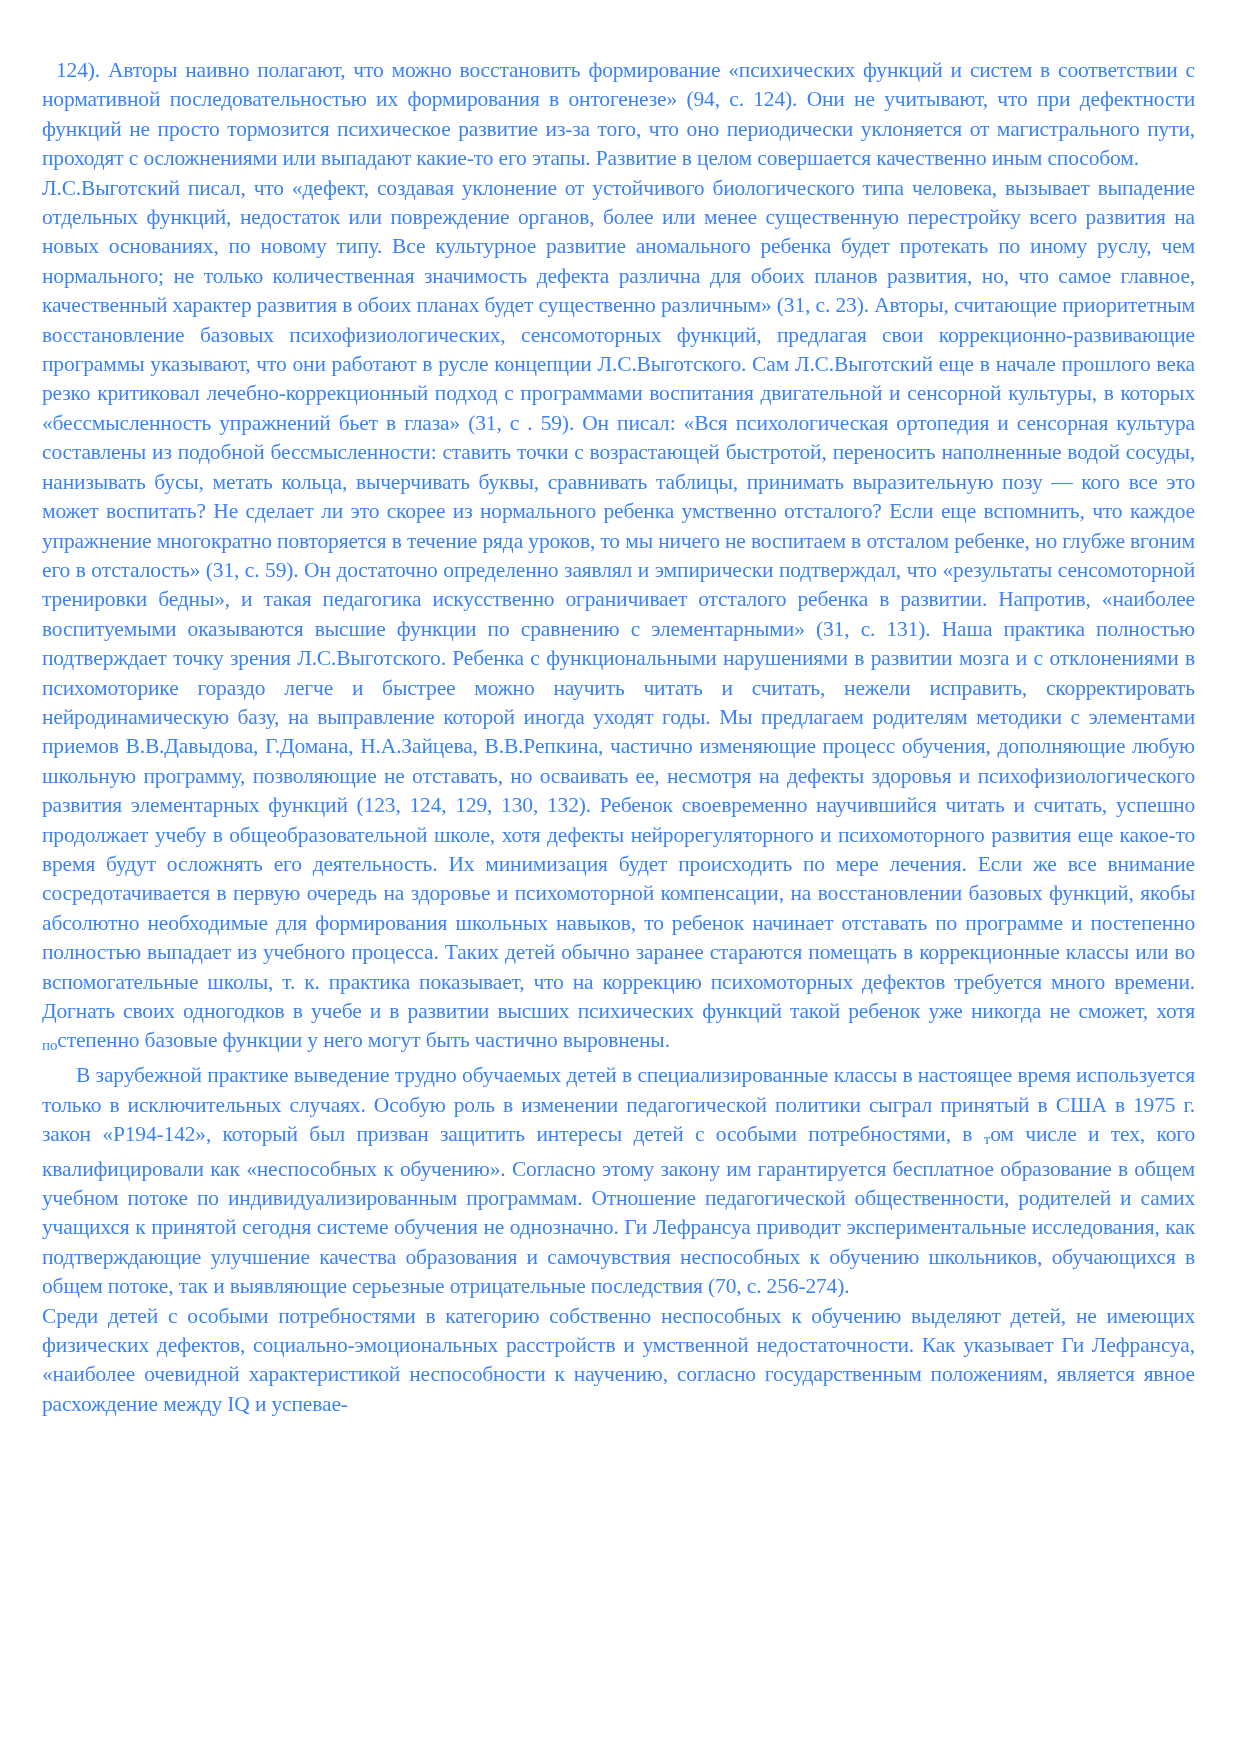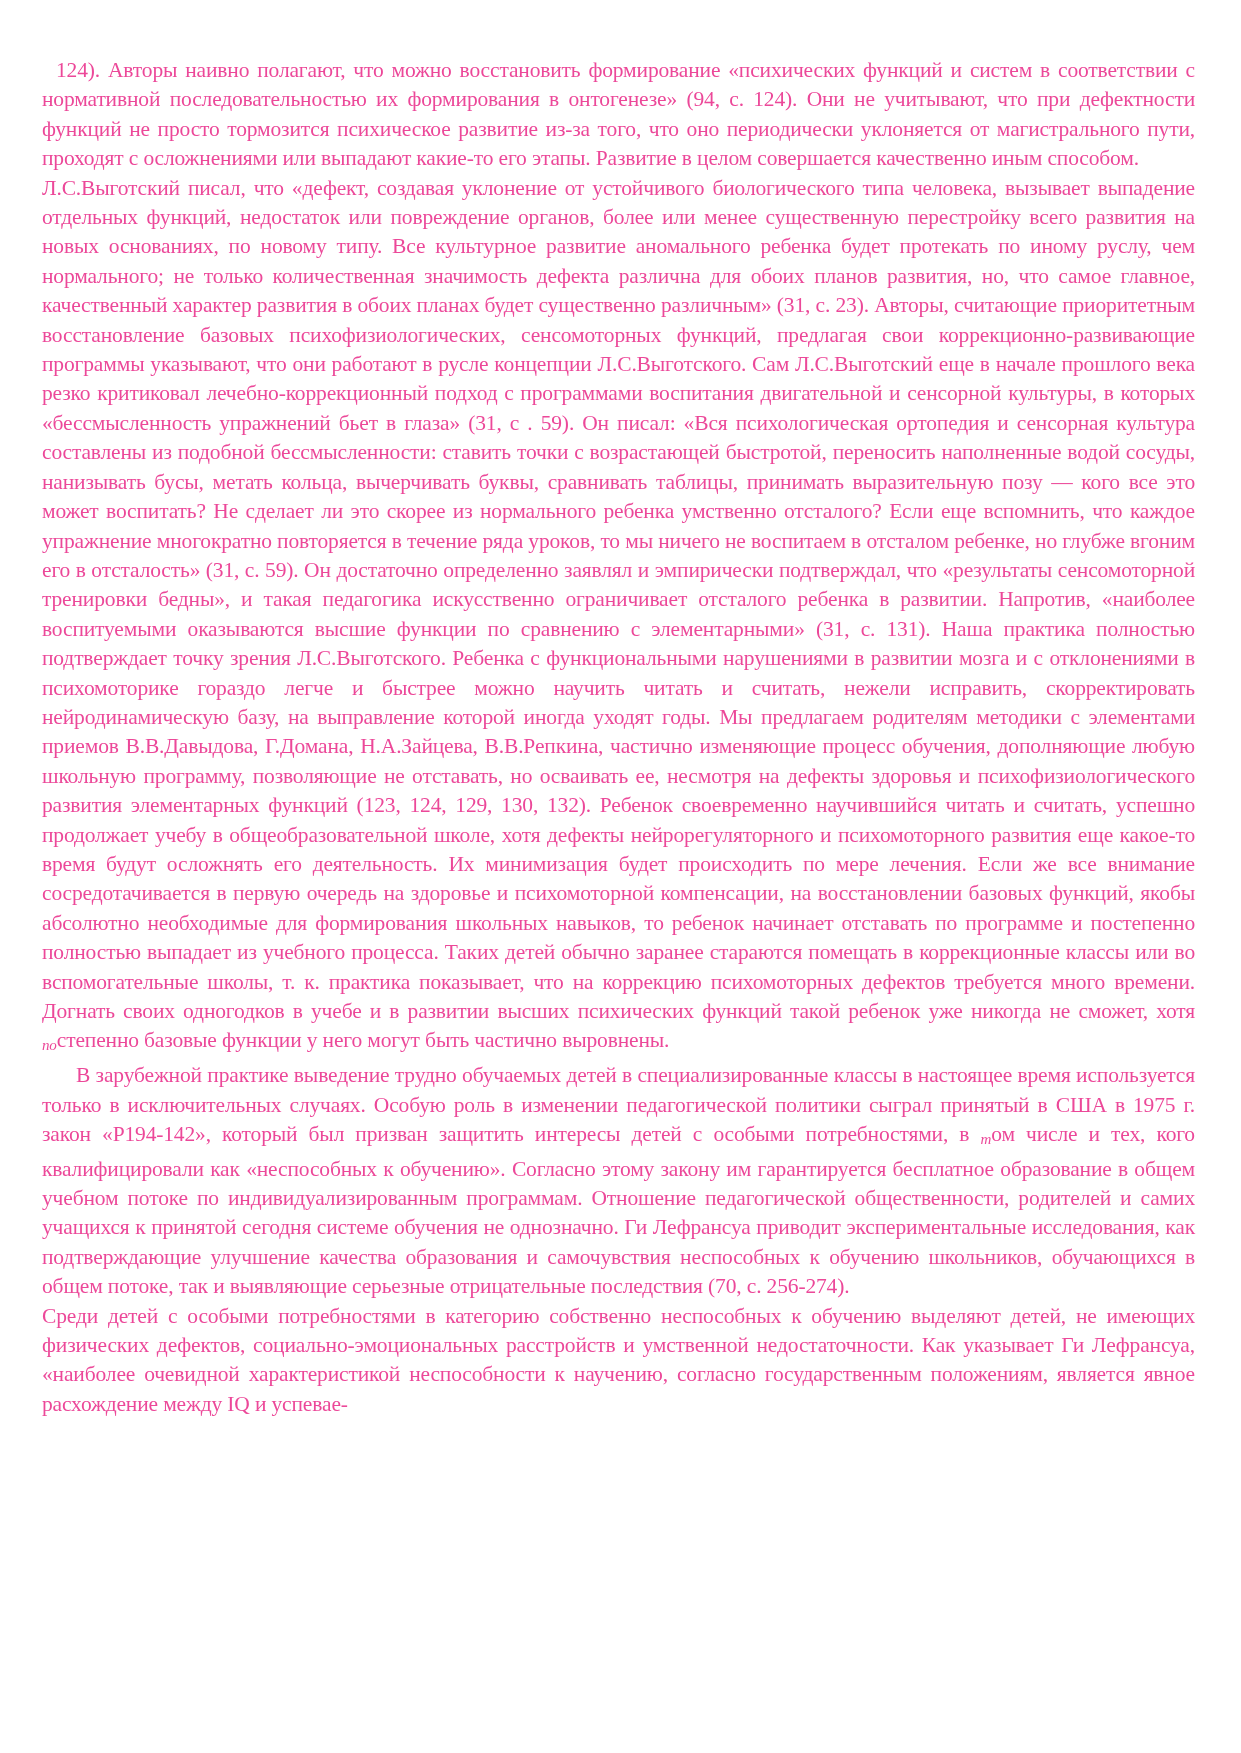--- a/index.html
+++ b/index.html
@@ -15,35 +15,34 @@
   }
   .page {
     position: absolute;
     top: 56px;
     left: 42px;
     width: 1153px;
     font-family: "Liberation Serif", "DejaVu Serif", serif;
     font-size: 21.5px;
     line-height: 29.4px;
     letter-spacing: -0.15px;
-    color: #ec4899;
+    color: #3b82f6;
     text-align: justify;
     text-justify: inter-word;
   }
   .page p {
     margin: 0;
     padding: 0;
   }
   .indent-small { text-indent: 14px; }
   .indent-none  { text-indent: 0; }
   .indent-normal { text-indent: 34px; }
   .small-sub {
     font-size: 0.7em;
     vertical-align: -0.22em;
-    font-style: italic;
   }
 </style>
 </head>
 <body>
 
 <div class="page">
   <p class="indent-small"><span>124). Авторы наивно полагают, что можно восстановить формирование «психических функций и систем в соответствии с нормативной последовательностью их формирования в онтогенезе» (94, с. 124). Они не учитывают, что при дефектности функций не просто тормозится психическое развитие из-за того, что оно периодически уклоняется от магистрального пути, проходят с осложнениями или выпадают какие-то его этапы. Развитие в целом совершается качественно иным способом.</span></p>
   <p class="indent-none"><span>Л.С.Выготский писал, что «дефект, создавая уклонение от устойчивого биологического типа человека, вызывает выпадение отдельных функций, недостаток или повреждение органов, более или менее существенную перестройку всего развития на новых основаниях, по новому типу. Все культурное развитие аномального ребенка будет протекать по иному руслу, чем нормального; не только количественная значимость дефекта различна для обоих планов развития, но, что самое главное, качественный характер развития в обоих планах будет существенно различным» (31, с. 23). Авторы, считающие приоритетным восстановление базовых психофизиологических, сенсомоторных функций, предлагая свои коррекционно-развивающие программы указывают, что они работают в русле концепции Л.С.Выготского. Сам Л.С.Выготский еще в начале прошлого века резко критиковал лечебно-коррекционный подход с программами воспитания двигательной и сенсорной культуры, в которых «бессмысленность упражнений бьет в глаза» (31, с . 59). Он писал: «Вся психологическая ортопедия и сенсорная культура составлены из подобной бессмысленности: ставить точки с возрастающей быстротой, переносить наполненные водой сосуды, нанизывать бусы, метать кольца, вычерчивать буквы, сравнивать таблицы, принимать выразительную позу — кого все это может воспитать? Не сделает ли это скорее из нормального ребенка умственно отсталого? Если еще вспомнить, что каждое упражнение многократно повторяется в течение ряда уроков, то мы ничего не воспитаем в отсталом ребенке, но глубже вгоним его в отсталость» (31, с. 59). Он достаточно определенно заявлял и эмпирически подтверждал, что «результаты сенсомоторной тренировки бедны», и такая педагогика искусственно ограничивает отсталого ребенка в развитии. Напротив, «наиболее воспитуемыми оказываются высшие функции по сравнению с элементарными» (31, с. 131). Наша практика полностью подтверждает точку зрения Л.С.Выготского. Ребенка с функциональными нарушениями в развитии мозга и с отклонениями в психомоторике гораздо легче и быстрее можно научить читать и считать, нежели исправить, скорректировать нейродинамическую базу, на выправление которой иногда уходят годы. Мы предлагаем родителям методики с элементами приемов В.В.Давыдова, Г.Домана, Н.А.Зайцева, В.В.Репкина, частично изменяющие процесс обучения, дополняющие любую школьную программу, позволяющие не отставать, но осваивать ее, несмотря на дефекты здоровья и психофизиологического развития элементарных функций (123, 124, 129, 130, 132). Ребенок своевременно научившийся читать и считать, успешно продолжает учебу в общеобразовательной школе, хотя дефекты нейрорегуляторного и психомоторного развития еще какое-то время будут осложнять его деятельность. Их минимизация будет происходить по мере лечения. Если же все внимание сосредотачивается в первую очередь на здоровье и психомоторной компенсации, на восстановлении базовых функций, якобы абсолютно необходимые для формирования школьных навыков, то ребенок начинает отставать по программе и постепенно полностью выпадает из учебного процесса. Таких детей обычно заранее стараются помещать в коррекционные классы или во вспомогательные школы, т. к. практика показывает, что на коррекцию психомоторных дефектов требуется много времени. Догнать своих одногодков в учебе и в развитии высших психических функций такой ребенок уже никогда не сможет, хотя </span><span class="small-sub">по</span><span>степенно базовые функции у него могут быть частично выровнены.</span></p>
   <p class="indent-normal"><span>В зарубежной практике выведение трудно обучаемых детей в специализированные классы в настоящее время используется только в исключительных случаях. Особую роль в изменении педагогической политики сыграл принятый в США в 1975 г. закон «Р194-142», который был призван защитить интересы детей с особыми потребностями, в </span><span class="small-sub">т</span><span>ом числе и тех, кого квалифицировали как «неспособных к обучению». Согласно этому закону им гарантируется бесплатное образование в общем учебном потоке по индивидуализированным программам. Отношение педагогической общественности, родителей и самих учащихся к принятой сегодня системе обучения не однозначно. Ги Лефрансуа приводит экспериментальные исследования, как подтверждающие улучшение качества образования и самочувствия неспособных к обучению школьников, обучающихся в общем потоке, так и выявляющие серьезные отрицательные последствия (70, с. 256-274).</span></p>
   <p class="indent-none"><span>Среди детей с особыми потребностями в категорию собственно неспособных к обучению выделяют детей, не имеющих физических дефектов, социально-эмоциональных расстройств и умственной недостаточности. Как указывает Ги Лефрансуа, «наиболее очевидной характеристикой неспособности к научению, согласно государственным положениям, является явное расхождение между IQ и успевае-</span></p>

